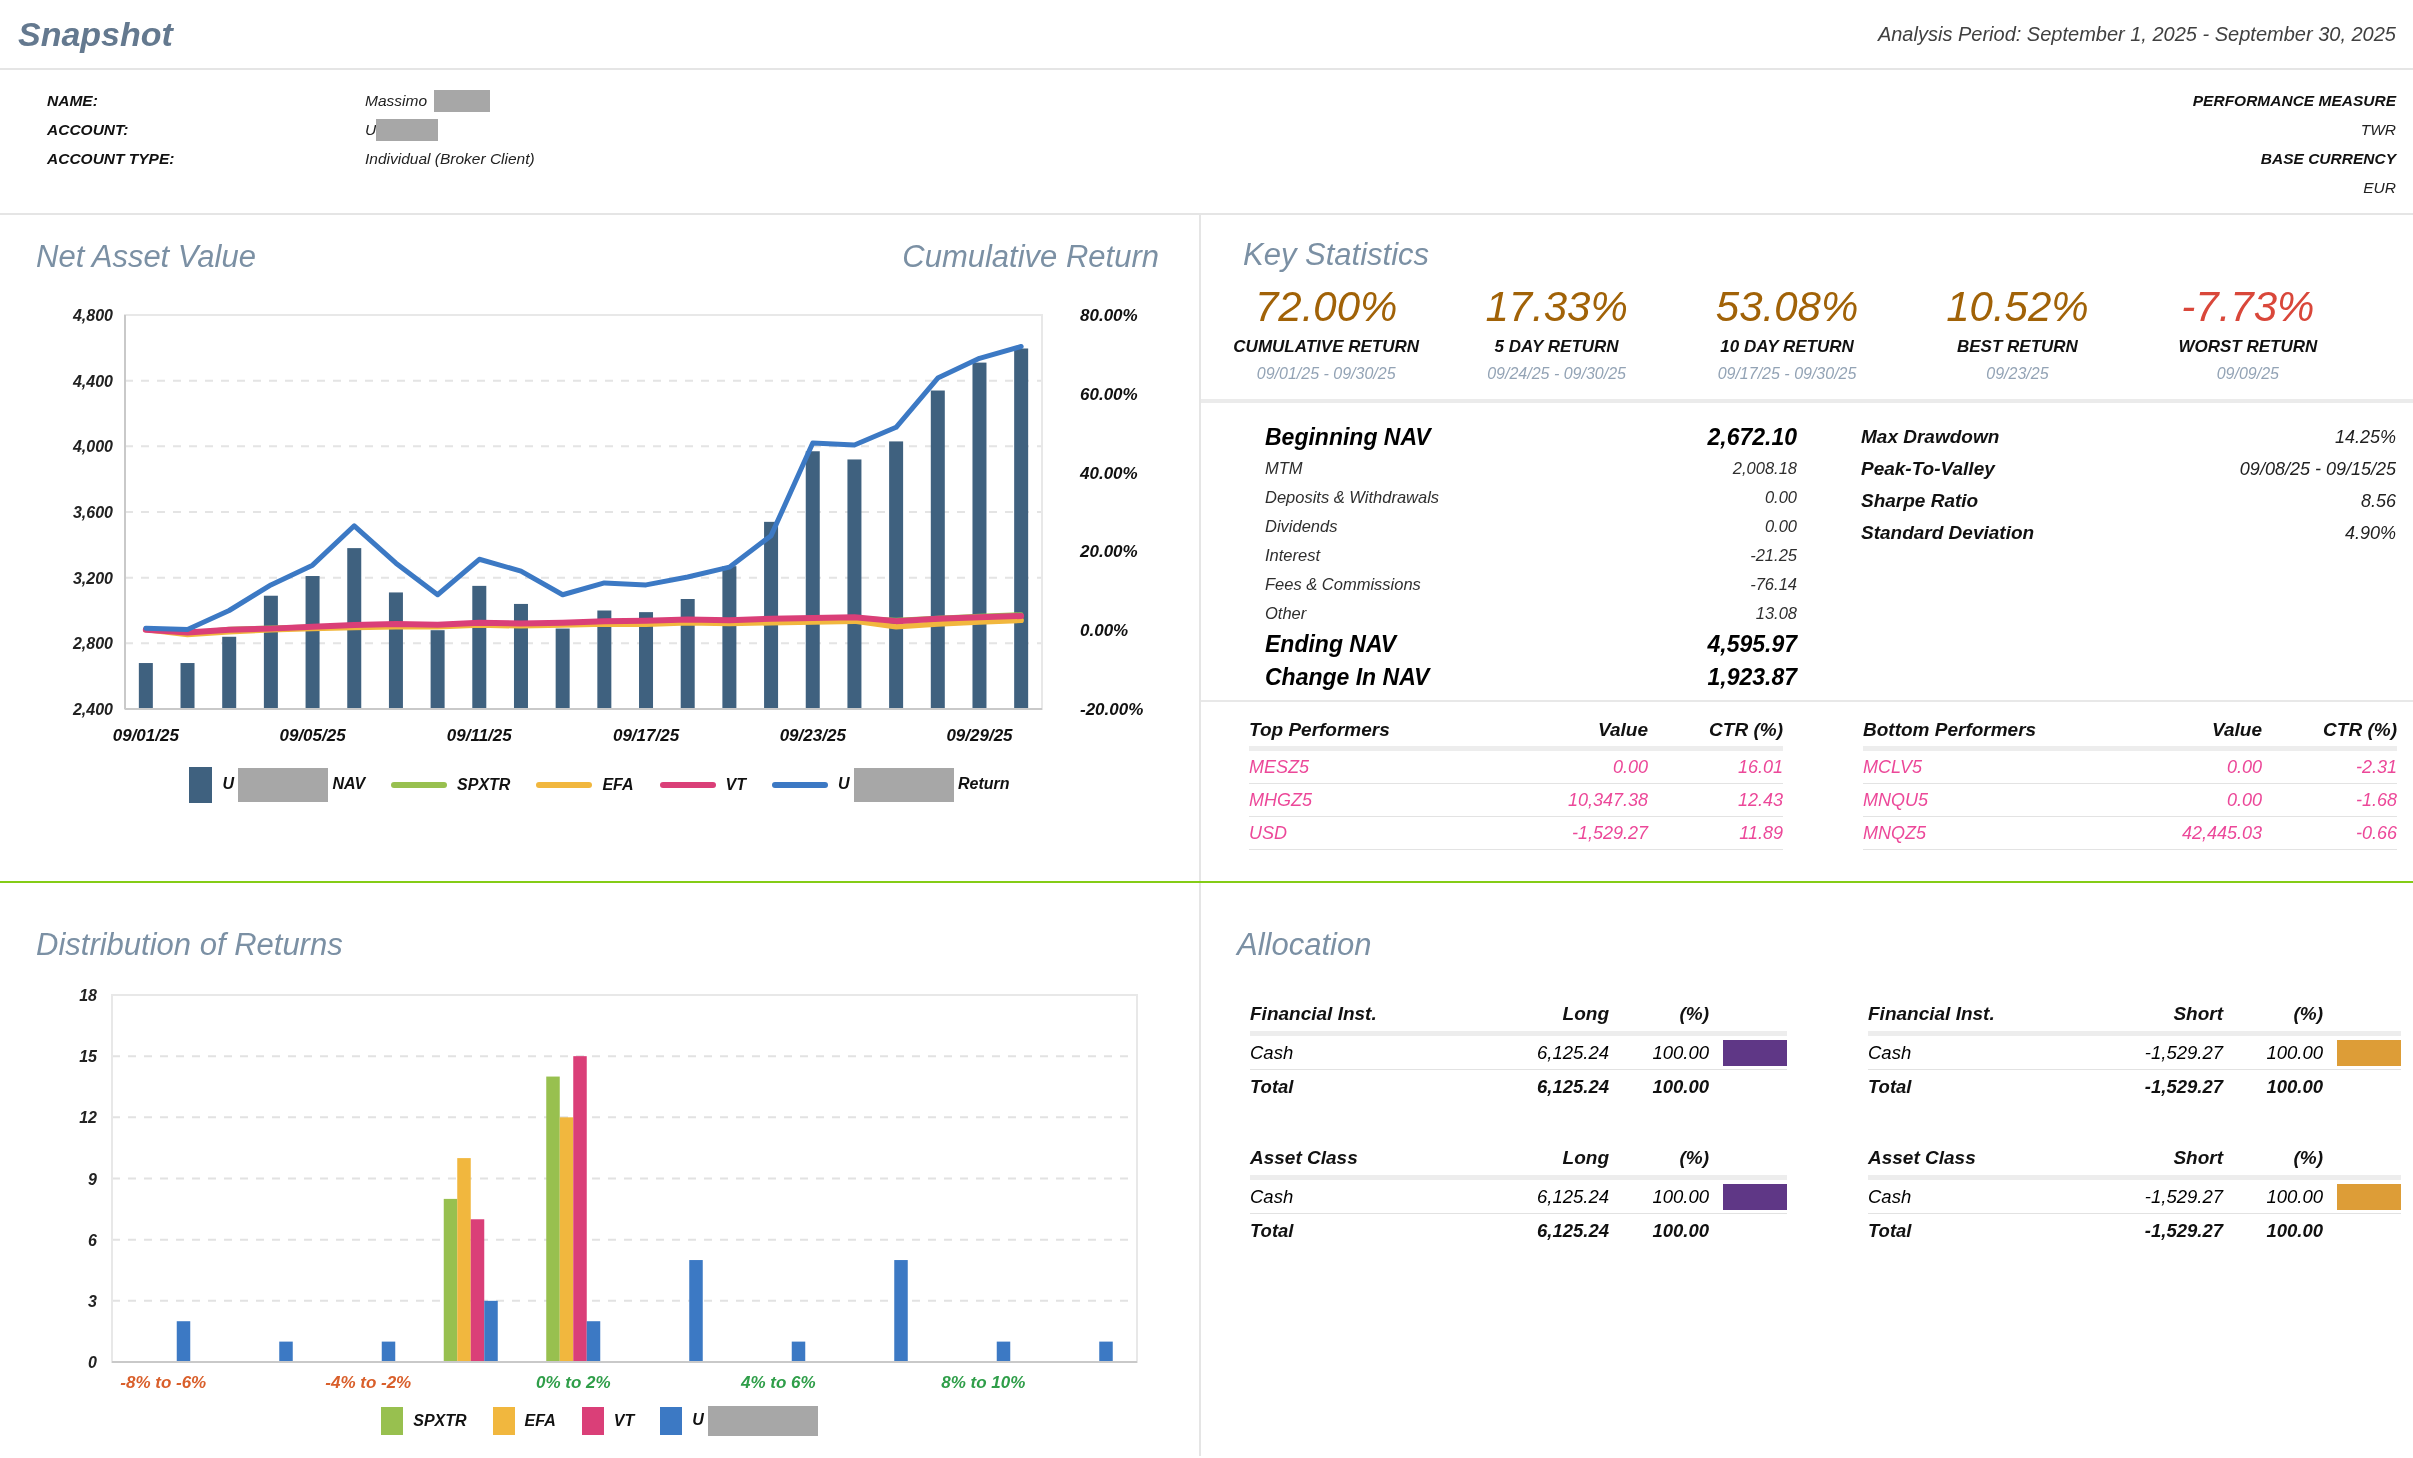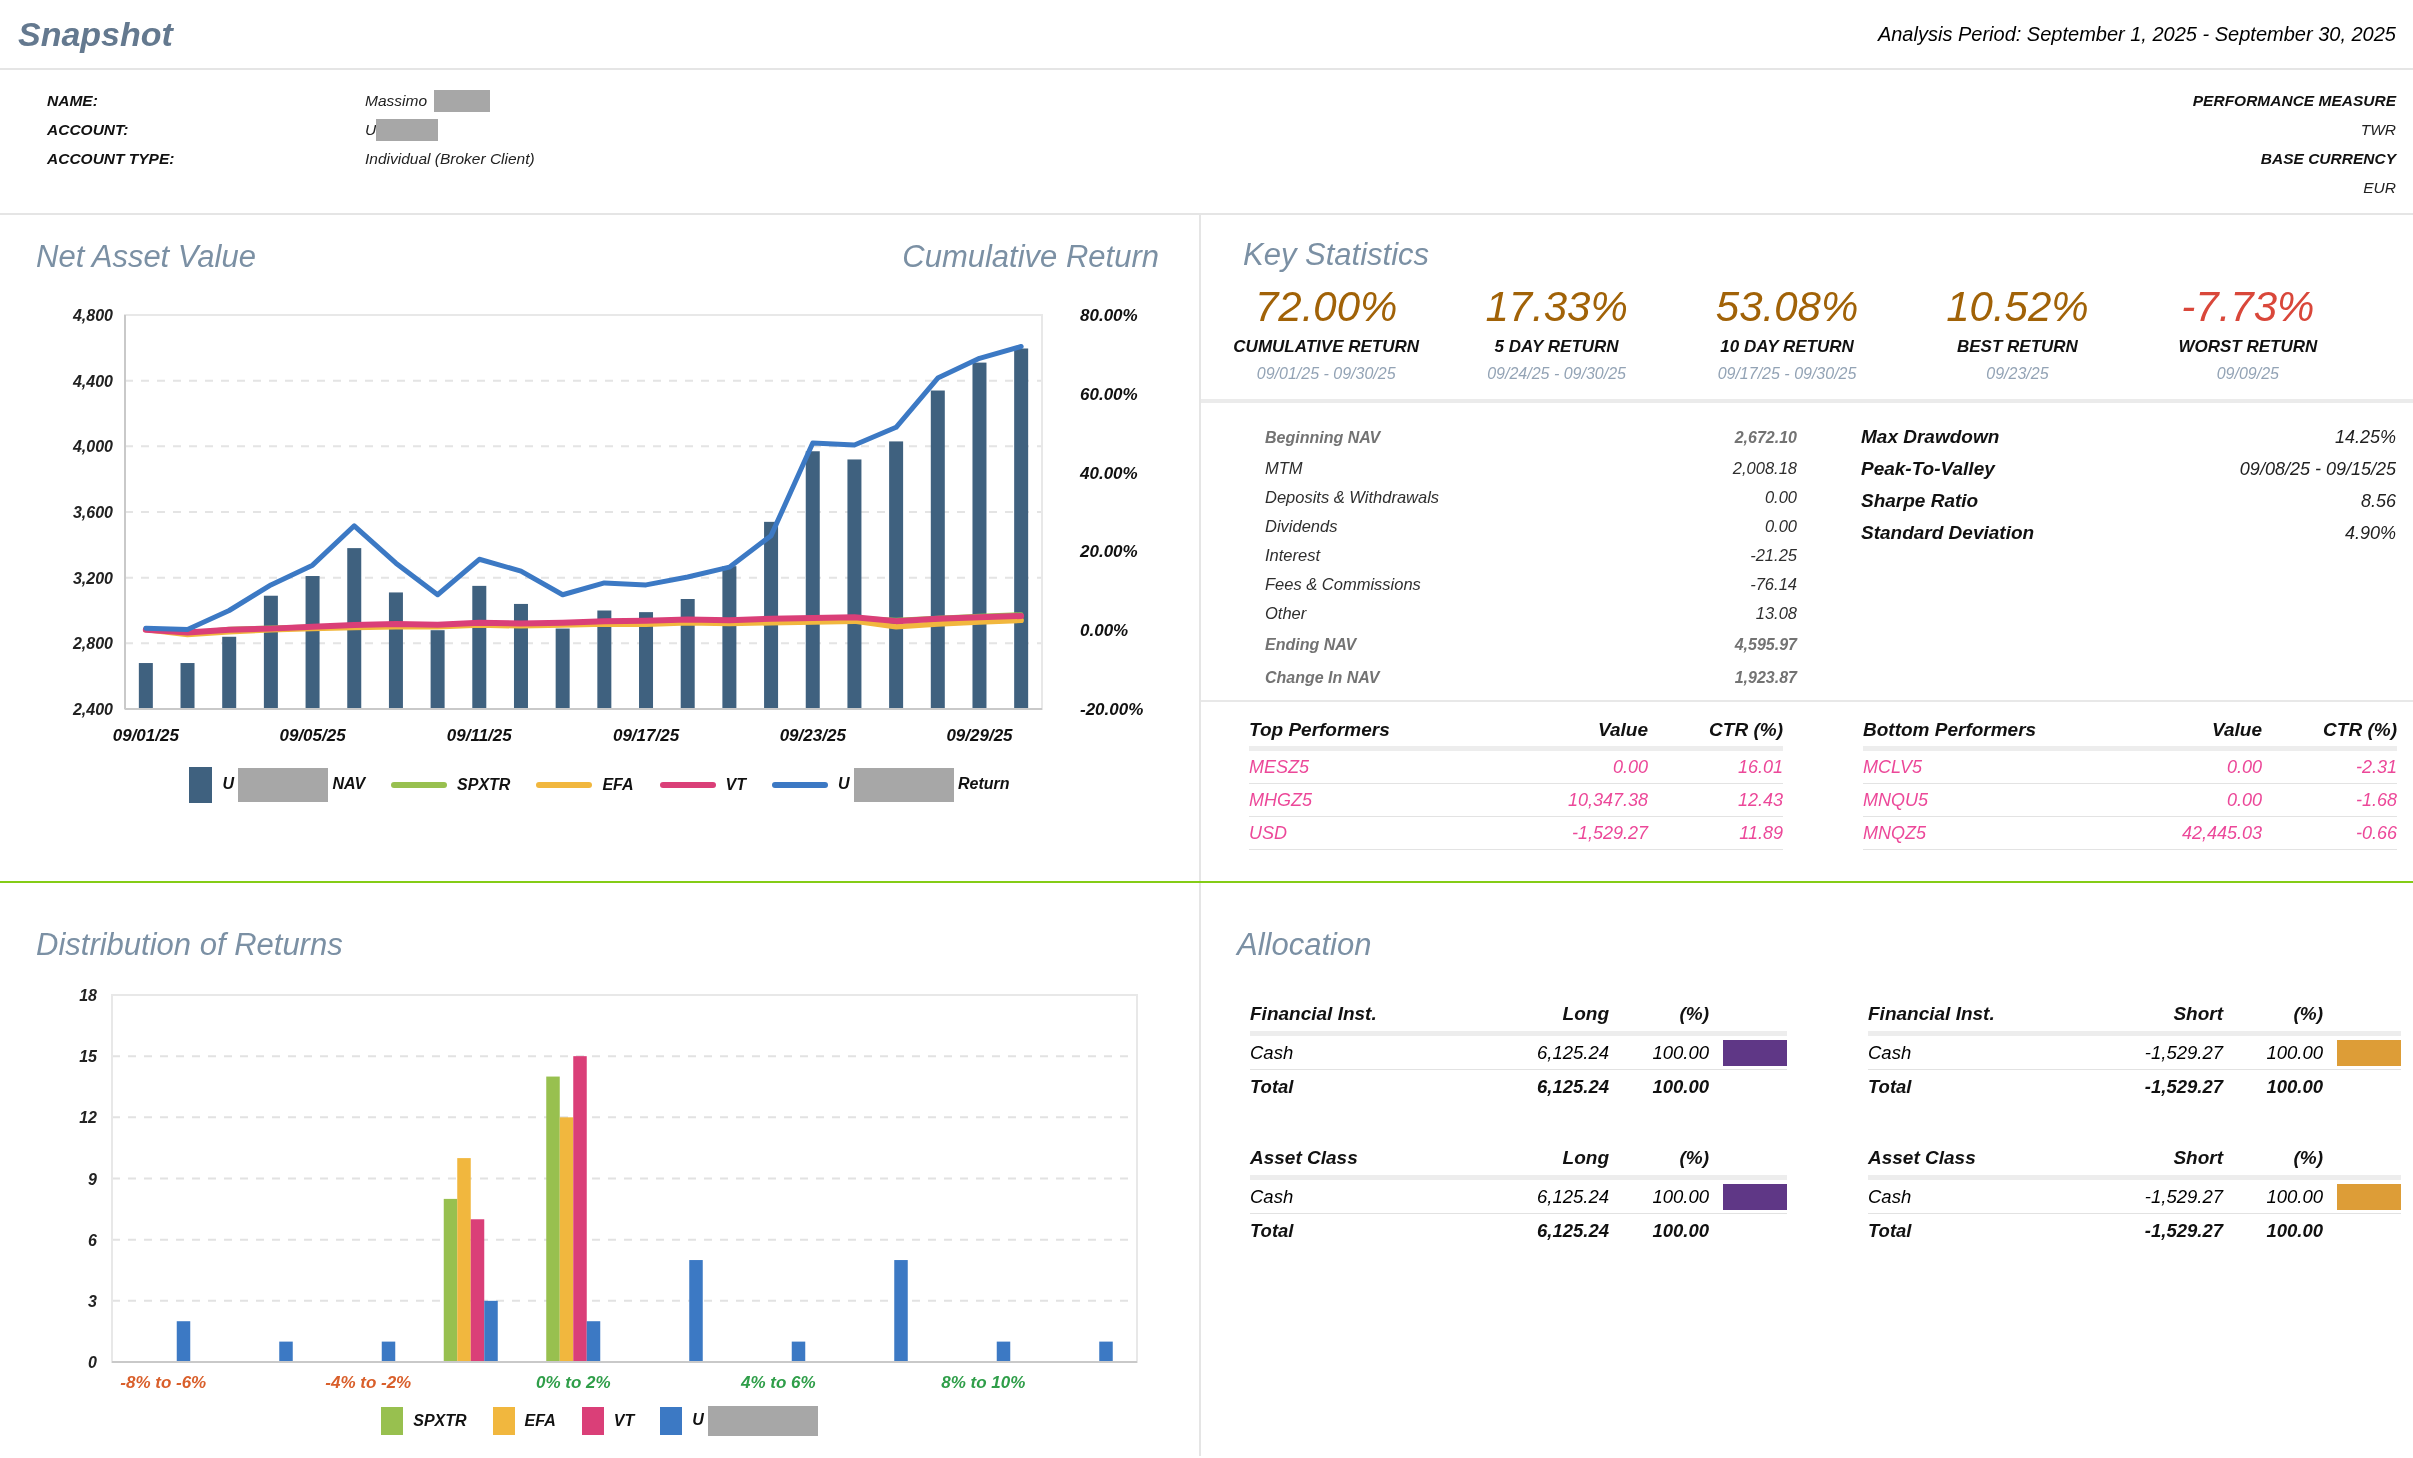--- a/index.html
+++ b/index.html
@@ -2,21 +2,21 @@
 <html><head>
 <meta charset="utf-8">
 <style>
   html,body{margin:0;padding:0;background:#fff;}
   .page{position:relative;width:2413px;height:1458px;background:#fff;overflow:hidden;
         font-family:"Liberation Sans",sans-serif;color:#1b1b1b;font-style:italic;}
   
   .hdr{height:70px;display:flex;justify-content:space-between;align-items:center;
        padding:0 17px 0 18px;border-bottom:2px solid #e5e5e5;box-sizing:border-box;}
   .page-title{font-size:34px;font-weight:700;color:#64798f;}
-  .period{font-size:20px;color:#000000;}
+  .period{font-size:20px;color:#404040;}
   
   .acct{height:145px;border-bottom:2px solid #e5e5e5;position:relative;box-sizing:border-box;
         padding:16px 0 0 47px;font-size:15.5px;}
   .arow{display:flex;height:29px;align-items:center;}
   .albl{width:318px;font-weight:700;color:#111;}
   .aval{color:#222;display:flex;align-items:center;}
   .acct-right{position:absolute;top:16px;right:17px;text-align:right;}
   .arlbl{font-weight:700;height:29px;line-height:29px;color:#111;}
   .arval{height:29px;line-height:29px;color:#222;}
   .redact{background:#a7a7a7;display:inline-block;vertical-align:middle;}
@@ -47,21 +47,21 @@
   .ks-val{font-size:42px;font-weight:400;}
   .pos{color:#a16207;}.neg{color:#d9473a;}
   .ks-lab{font-size:17px;font-weight:700;margin-top:6px;color:#111;}
   .ks-per{font-size:16px;color:#93a3b5;margin-top:8px;}
   .ks-div{border-bottom:4px solid #ebebeb;margin-top:16px;}
   .ks-tables{display:flex;padding:18px 17px 0 64px;}
   .ks-left{width:532px;}
   .ks-right{flex:1;margin-left:64px;}
   .krow{display:flex;justify-content:space-between;height:29px;align-items:center;
         font-size:16.5px;color:#2e2e2e;}
-  .krow.b{height:33px;font-size:16px;font-weight:700;color:#737373;}
+  .krow.b{height:33px;font-size:23px;font-weight:700;color:#000000;}
   .rrow{display:flex;justify-content:space-between;height:32px;align-items:center;
         font-size:18px;color:#222;}
   .rrow .rl{font-weight:700;font-size:19px;color:#111;}
   .ks-div2{border-bottom:2px solid #e8e8e8;margin-top:6px;}
   .perf{display:flex;padding:12px 16px 0 48px;gap:80px;}
   .ptable{flex:1;}
   .phead{display:flex;font-weight:700;font-size:19px;height:32px;align-items:center;
          border-bottom:5px solid #ededed;color:#111;}
   .pname{flex:1;}.pval{width:150px;text-align:right;}.pctr{width:135px;text-align:right;}
   .prow{display:flex;font-size:18px;height:32px;align-items:center;border-bottom:1px solid #e3e3e3;color:#ec4899;}

